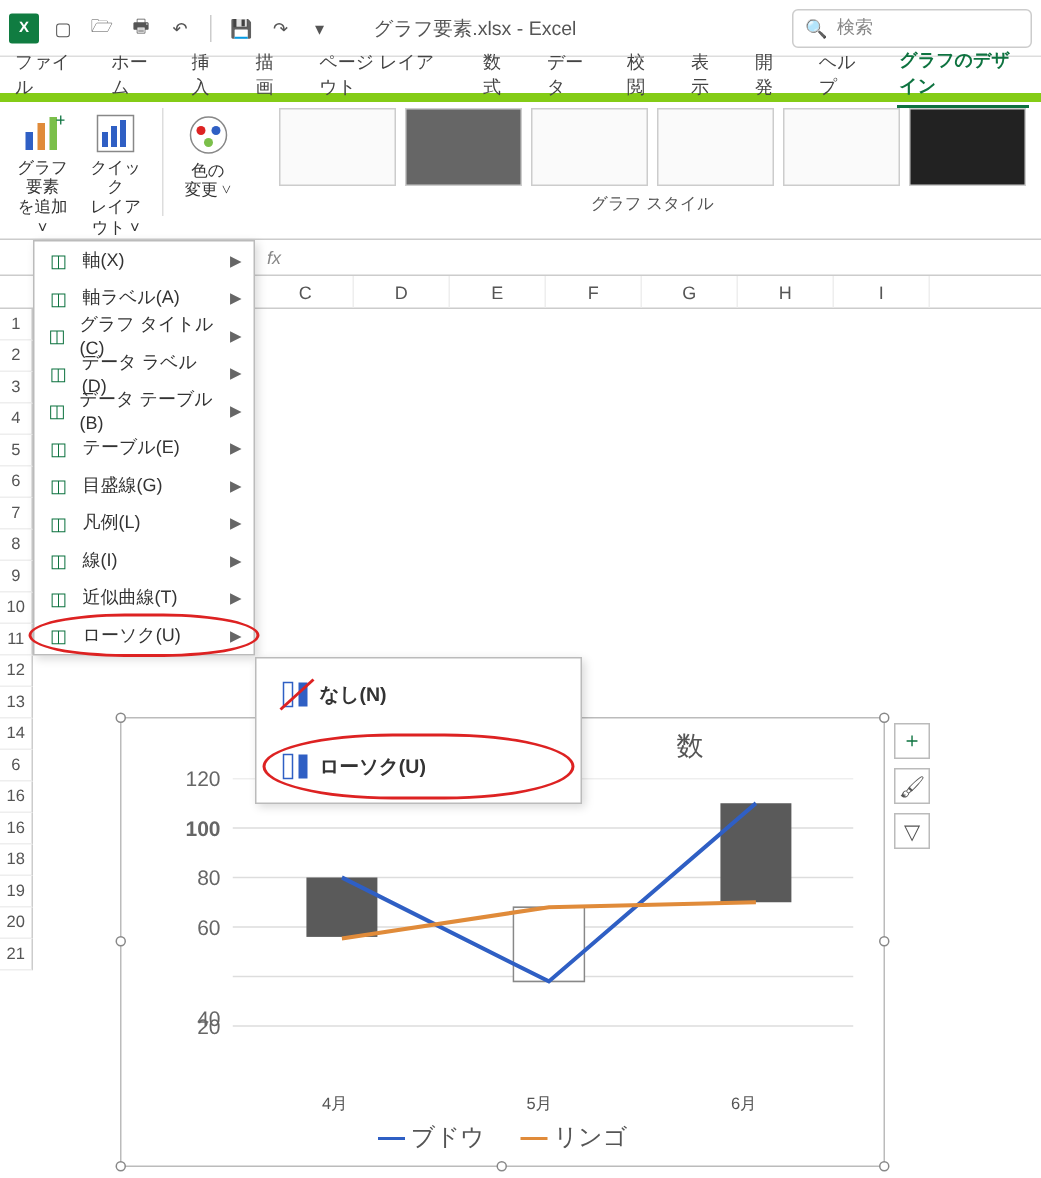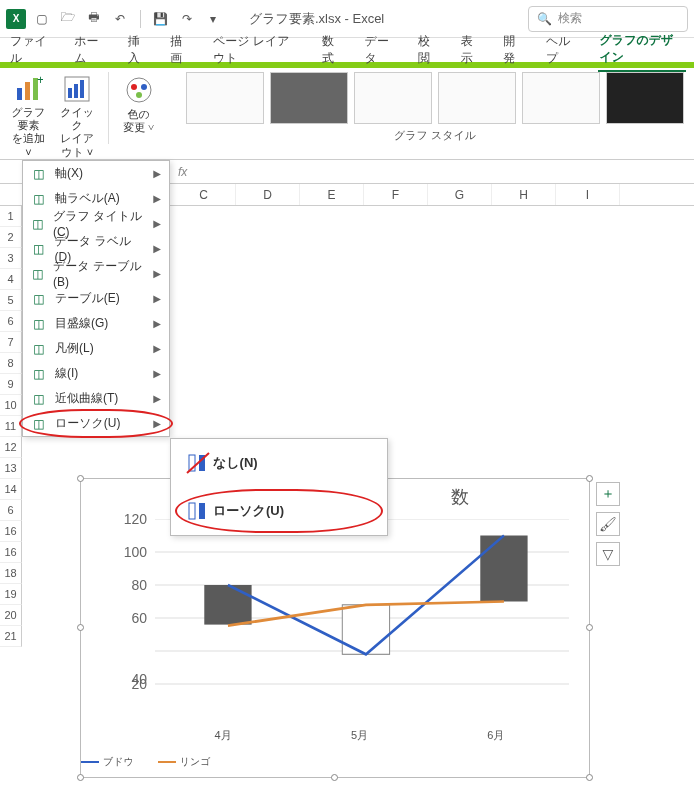--- a/index.html
+++ b/index.html
@@ -56,21 +56,21 @@
 .chart-obj .h-tl{left:-4px;top:-4px;} .chart-obj .h-tr{right:-4px;top:-4px;}
 .chart-obj .h-bl{left:-4px;bottom:-4px;} .chart-obj .h-br{right:-4px;bottom:-4px;}
 .chart-obj .h-t{left:50%;top:-4px;margin-left:-4px;} .chart-obj .h-b{left:50%;bottom:-4px;margin-left:-4px;}
 .chart-obj .h-l{left:-4px;top:50%;margin-top:-4px;} .chart-obj .h-r{right:-4px;top:50%;margin-top:-4px;}
 .chart-title { text-align:center; font-size:18px; color:#555; padding:6px 0; }
 .plot { position:absolute; left:40px; top:40px; right:20px; bottom:60px; }
 .yaxis { position:absolute; left:0; top:0; bottom:0; width:32px; }
 .yaxis .ytick { position:absolute; right:6px; font-size:14px; color:#666; transform:translateY(-50%); }
 .plotarea { position:absolute; left:34px; right:0; top:0; bottom:0; }
 .xlabels { position:absolute; left:74px; right:25px; bottom:34px; display:flex; justify-content:space-around; font-size:11px; color:#555; }
-.legend { position:absolute; bottom:8px; left:0; right:0; display:flex; gap:24px; font-size:10px; color:#555; }
+.legend { position:absolute; bottom:8px; left:0; right:0; display:flex; justify-content:center; gap:24px; font-size:16px; color:#555; }
 .legend .sw { display:inline-block; width:18px; height:2px; vertical-align:middle; margin-right:4px; }
 
 .side-tools { position:absolute; left:596px; top:482px; display:flex; flex-direction:column; gap:6px; }
 .side-tools .st { width:24px; height:24px; border:1px solid #bbb; background:#fff; display:flex; align-items:center; justify-content:center; cursor:pointer; font-size:14px; color:#555; }
 
 svg { display:block; }
 </style>
 </head>
 <body>
 
@@ -289,21 +289,21 @@
   <div class="handle h-l"></div>
   <div class="handle h-r"></div>
   <div class="chart-title" style="text-align:right; padding-right:120px; visibility:hidden;">月別出荷数</div>
   <div style="position:absolute; right:120px; top:6px; font-size:18px; color:#555;">数</div>
   <div class="plot">
     <div class="yaxis" id="yaxis">
         <div class="ytick" style="top: 83.3333%;">20</div>
         <div class="ytick" style="top: 66.6667%; margin-top: 28px;">40</div>
         <div class="ytick" style="top: 50%; text-align: center;">60</div>
         <div class="ytick" style="top: 33.3333%;">80</div>
-        <div class="ytick" style="top: 16.6667%;">100</div>
+        <div class="ytick" style="top: 16.6667%; font-weight: bold;">100</div>
         <div class="ytick" style="top: 0%;">120</div>
       </div>
     <div class="plotarea" id="plotarea">
       <svg width="100%" height="100%" viewBox="0 0 420 180" preserveAspectRatio="none">
 
         <g id="glines">
             <line x1="0" x2="420" y1="150" y2="150" stroke="#ddd"></line>
             <line x1="0" x2="420" y1="120" y2="120" stroke="#ddd"></line>
             <line x1="0" x2="420" y1="90" y2="90" stroke="#ddd"></line>
             <line x1="0" x2="420" y1="60" y2="60" stroke="#ddd"></line>

